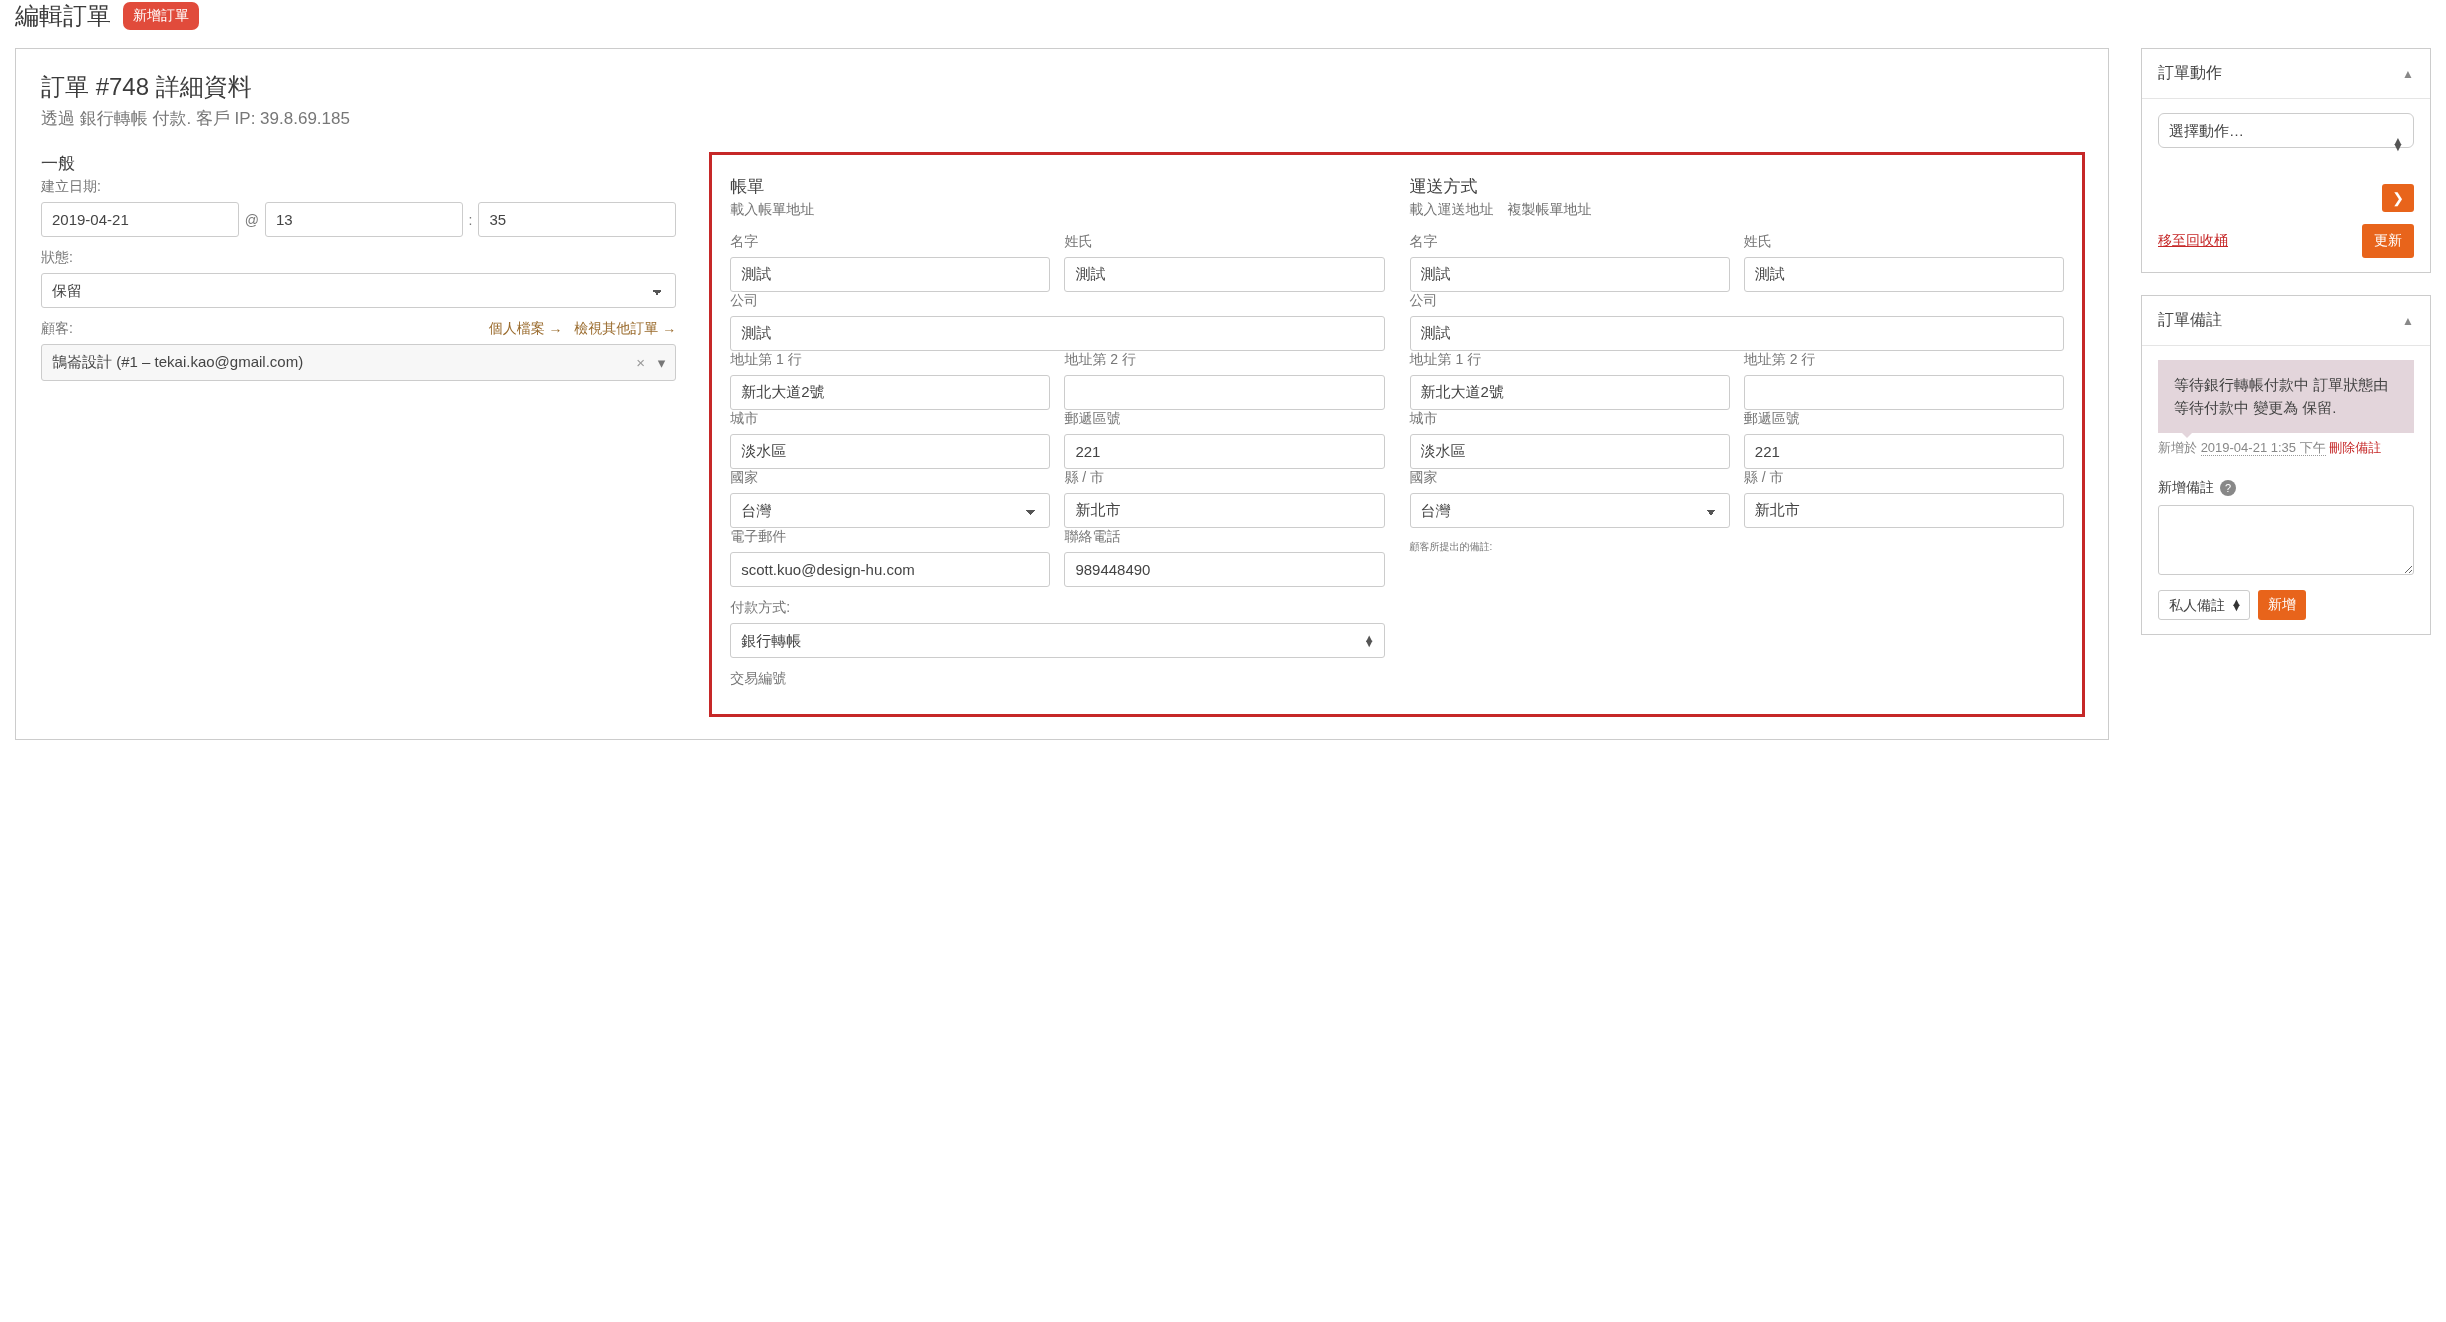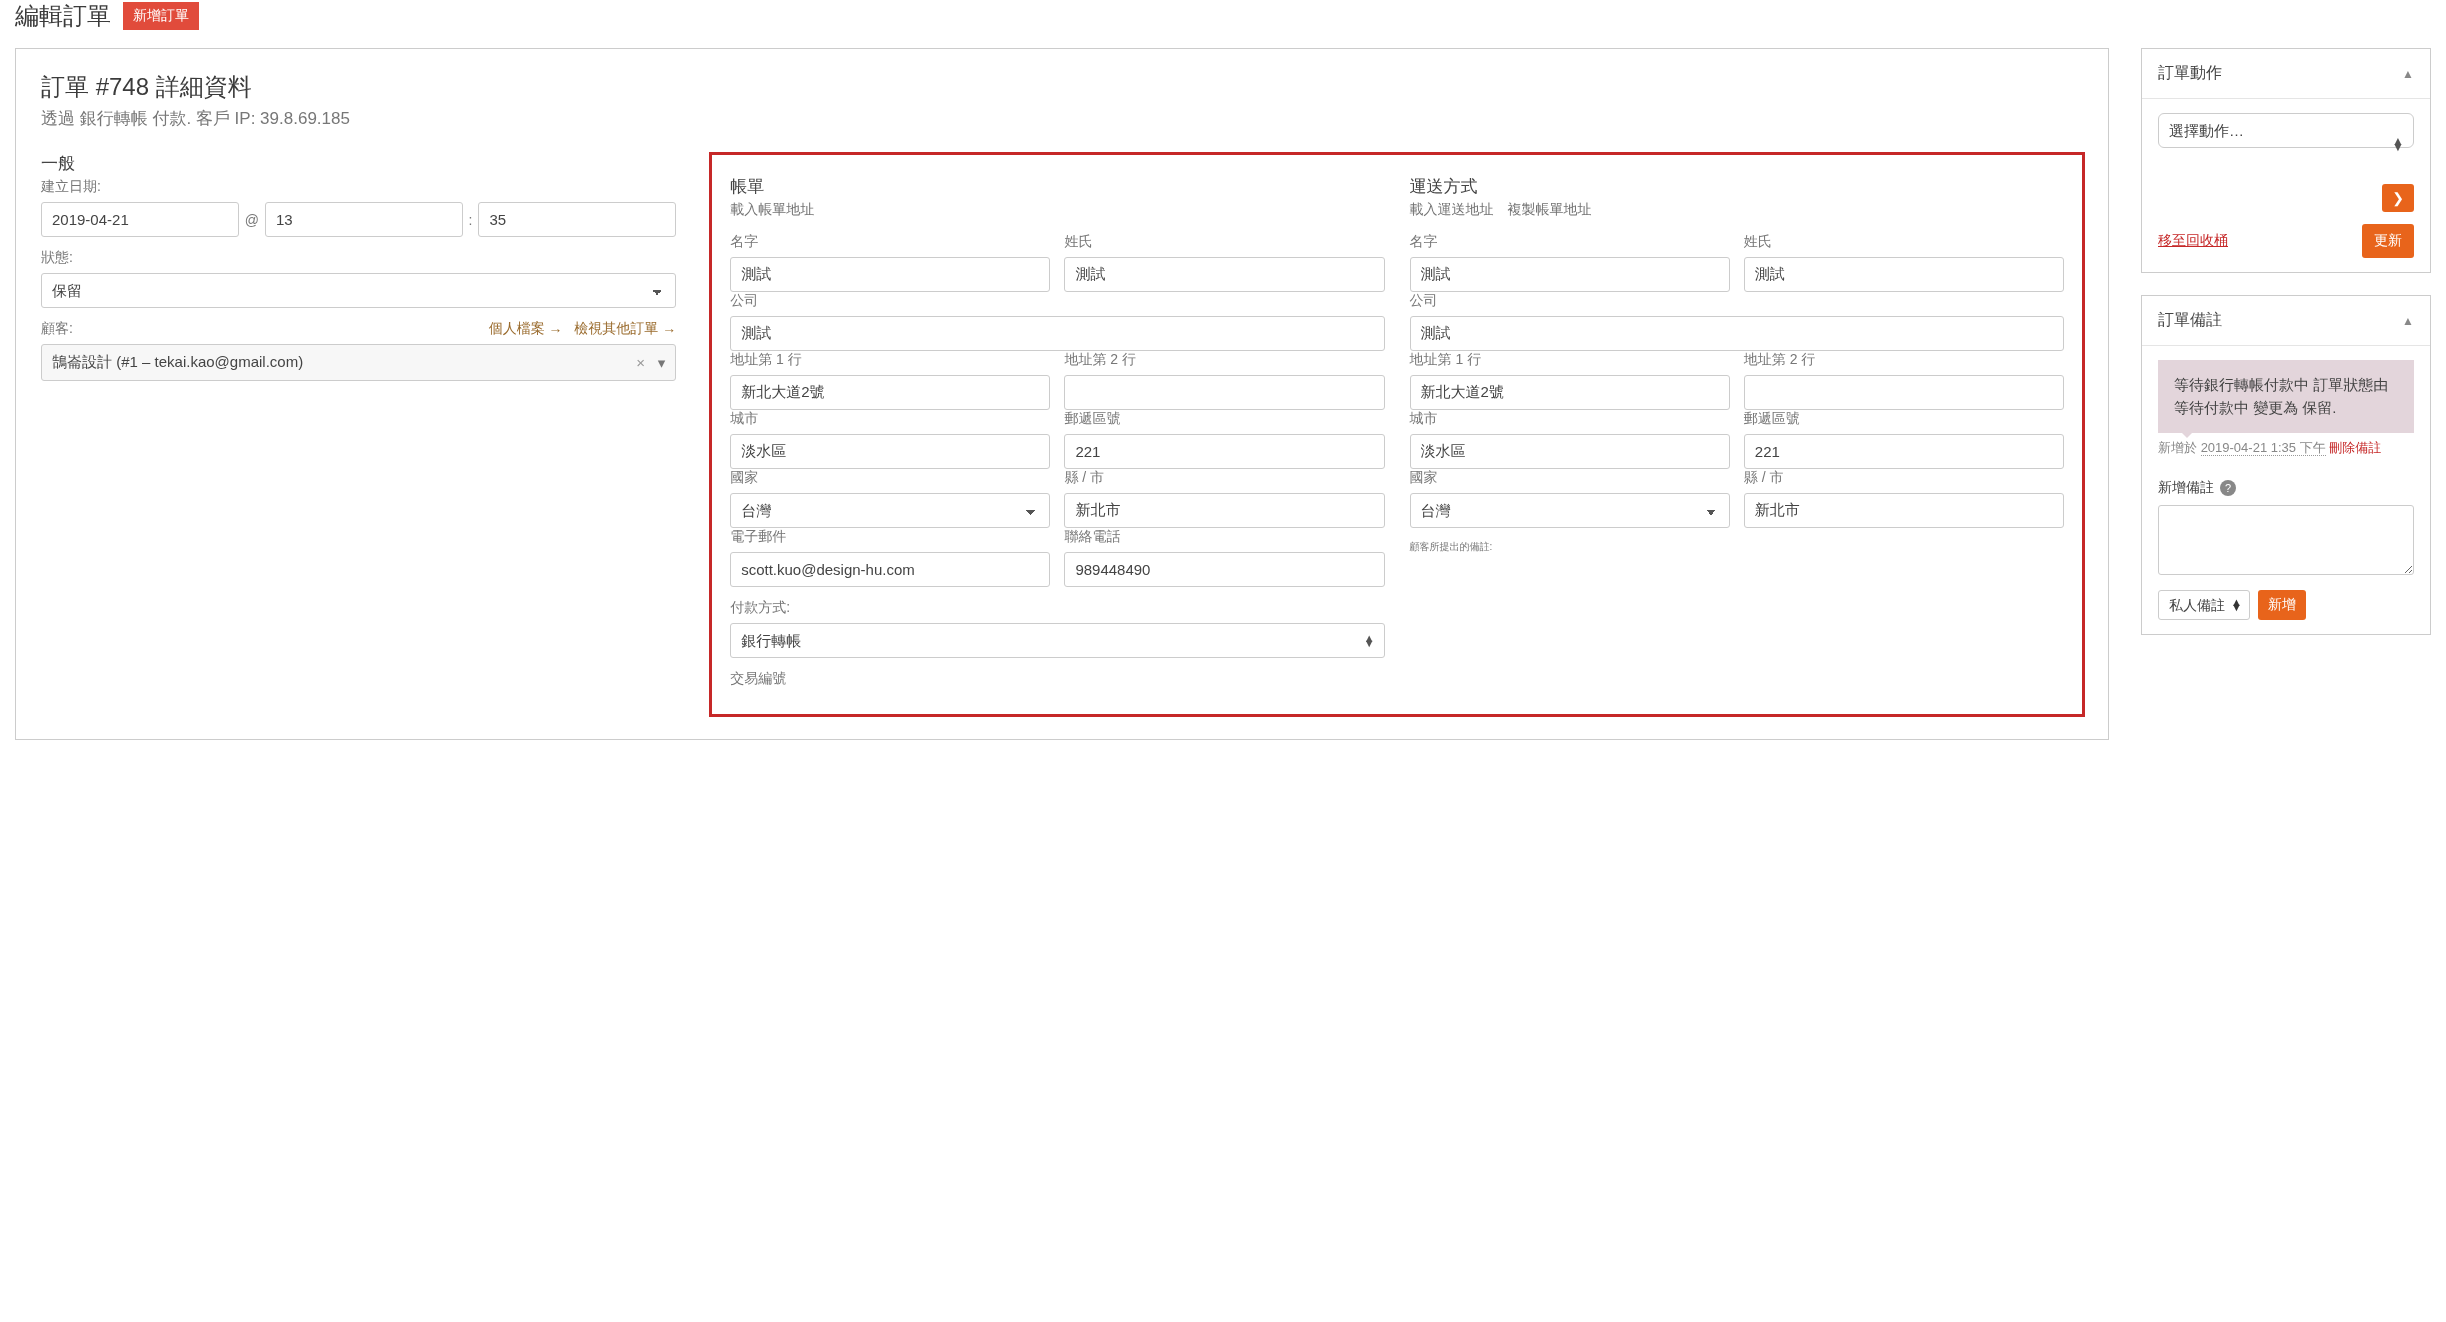--- a/index.html
+++ b/index.html
@@ -3,21 +3,21 @@
   <meta charset="utf-8">
   <style>
     * { box-sizing: border-box; margin: 0; padding: 0; }
     body { font-family: -apple-system, BlinkMacSystemFont, "Segoe UI", Arial, sans-serif; background: #fff; color: #333; font-size: 14px; }
     .container { display: flex; gap: 32px; padding: 6px 15px 15px; }
     .main { flex: 1; min-width: 0; }
     .sidebar { width: 290px; flex-shrink: 0; }
 
     .page-header { display: flex; align-items: center; gap: 12px; margin-bottom: 10px; padding: 0 15px; }
     .page-title { font-size: 24px; color: #3b3b3b; font-weight: 500; }
-    .btn-new { background: #e14b3b; color: #fff; border: none; padding: 5px 10px; font-size: 14px; border-radius: 0; cursor: pointer; font-weight: 500; }
+    .btn-new { background: #e14b3b; color: #fff; border: none; padding: 5px 10px; font-size: 14px; border-radius: 7px; cursor: pointer; font-weight: 500; }
 
     .panel { border: 1px solid #ccc; background: #fff; padding: 22px 25px; }
 
     .order-title { font-size: 24px; color: #3b3b3b; font-weight: 400; margin-bottom: 4px; }
     .order-subtitle { font-size: 17px; color: #777; margin-bottom: 22px; }
 
     .columns { display: flex; gap: 35px; }
     .col { flex: 1; min-width: 0; }
     .col.general { flex: 1; }
     .col.billing, .col.shipping { flex: 1; }

